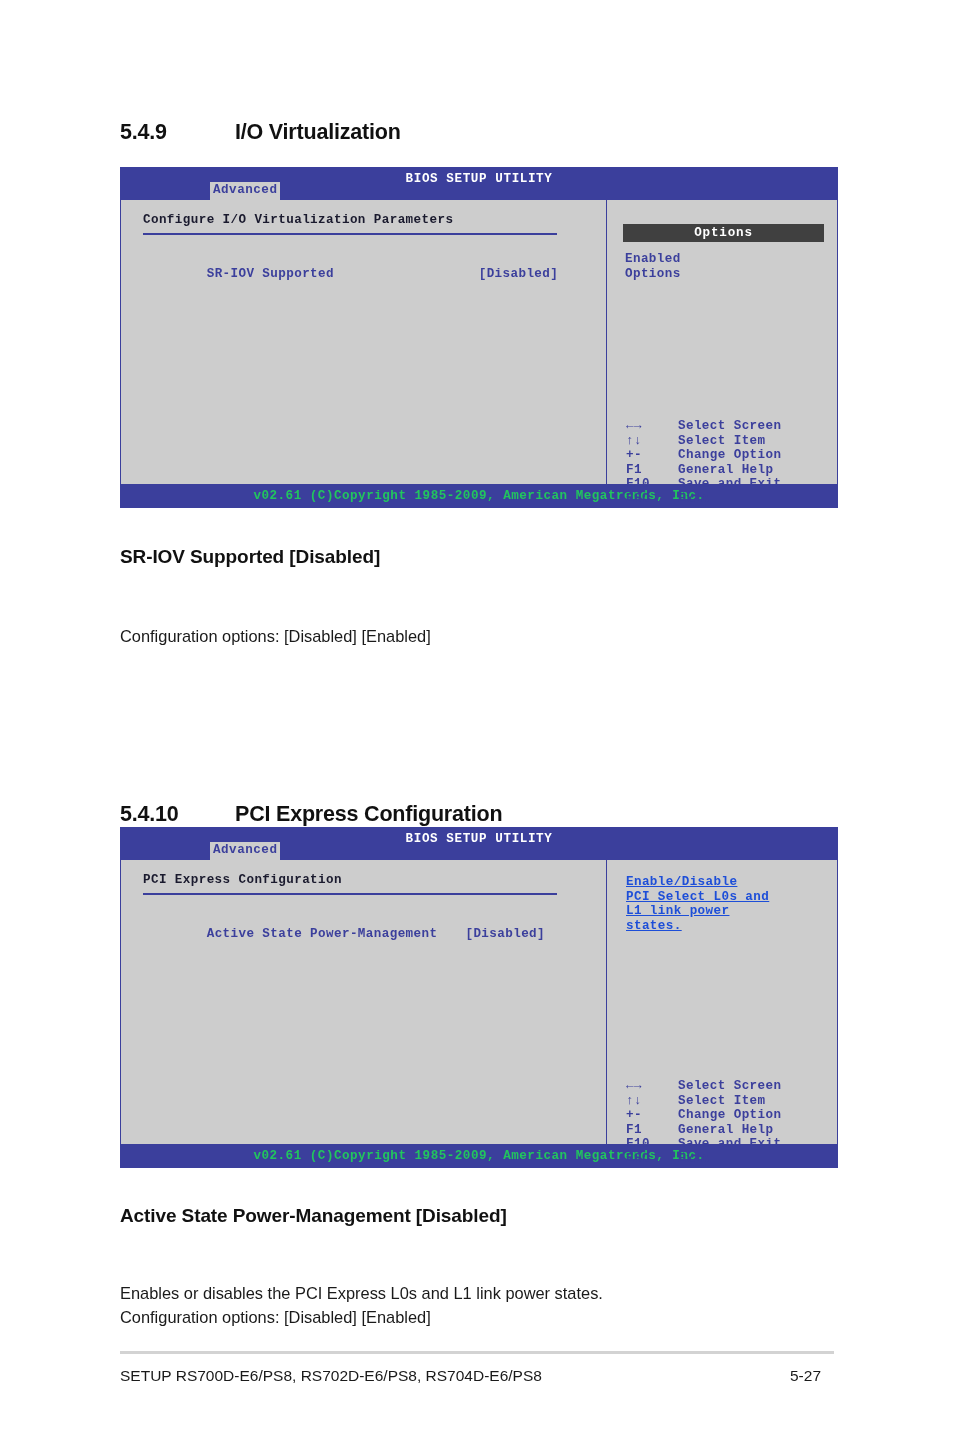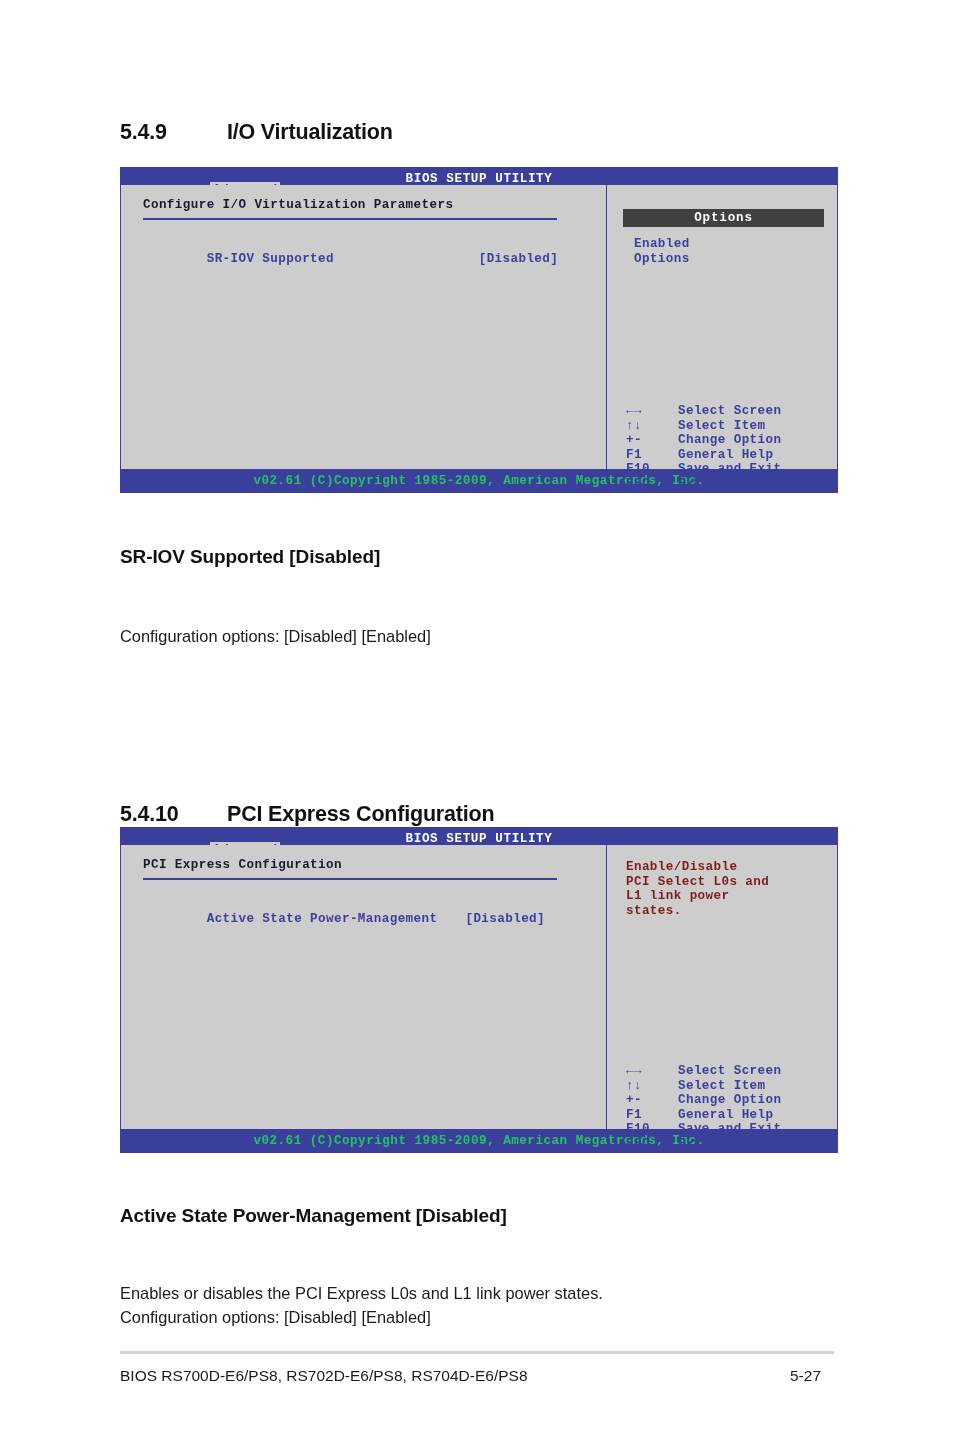--- a/index.html
+++ b/index.html
@@ -20,41 +20,42 @@
   
   .section-heading {
     position: absolute;
     left: 120px;
     display: flex;
     align-items: baseline;
     font-size: 21.5px;
     font-weight: bold;
     letter-spacing: -0.2px;
     color: #111111;
+    gap: 8px;
   }
   .section-heading .num {
     width: 107px;
     flex: 0 0 107px;
   }
   .section-heading .title { white-space: nowrap; }
 
   
   .bios {
     position: absolute;
     left: 120px;
     width: 718px;
     background: #ffffff;
     font-family: "Liberation Mono", "DejaVu Sans Mono", monospace;
     font-size: 12.6px;
     line-height: 14.6px;
     -webkit-font-smoothing: none;
   }
   .bios-topbar {
     position: relative;
-    height: 18px;
+    height: 33px;
     background: #3b3f9c;
   }
   .bios-title {
     position: absolute;
     top: 5px;
     left: 0;
     right: 0;
     text-align: center;
     color: #ffffff;
     font-weight: bold;
@@ -139,32 +140,33 @@
     color: #ffffff;
     font-weight: bold;
     text-align: center;
     letter-spacing: 0.8px;
     font-size: 12.6px;
     height: 18px;
     line-height: 18px;
     margin: 11px 13px 0 16px;
   }
   .opt-list {
-    margin: 10px 0 0 27px;
+    margin: 10px 0 0 18px;
     color: #3b3f9c;
     font-weight: bold;
     letter-spacing: 0.4px;
   }
   .opt-list div { white-space: nowrap; }
 
   .help-text {
     margin: 2px 0 0 19px;
-    color: #7f1d1d;
-    font-weight: bold;
-    letter-spacing: 0.4px;
+    color: #1d4ed8;
+    font-weight: bold;
+    letter-spacing: 0.4px;
+    text-decoration: underline;
   }
   .help-text div { white-space: nowrap; }
 
   .keylegend {
     position: absolute;
     left: 19px;
     color: #3b3f9c;
     font-weight: bold;
     letter-spacing: 0.4px;
   }
@@ -362,14 +364,14 @@
   <div class="bios-footer">v02.61 (C)Copyright 1985-2009, American Megatrends, Inc.</div>
 </div>
 
 <div class="prose-head" style="top:1205px;">Active State Power-Management [Disabled]</div>
 <div class="prose-body" style="top:1241px;">
   <div>Enables or disables the PCI Express L0s and L1 link power states.</div>
   <div>Configuration options: [Disabled] [Enabled]</div>
 </div>
 
 <div class="footer-rule"></div>
-<div class="footer-left">BIOS RS700D-E6/PS8, RS702D-E6/PS8, RS704D-E6/PS8</div>
+<div class="footer-left">SETUP RS700D-E6/PS8, RS702D-E6/PS8, RS704D-E6/PS8</div>
 <div class="footer-right">5-27</div>
 
 </body></html>

